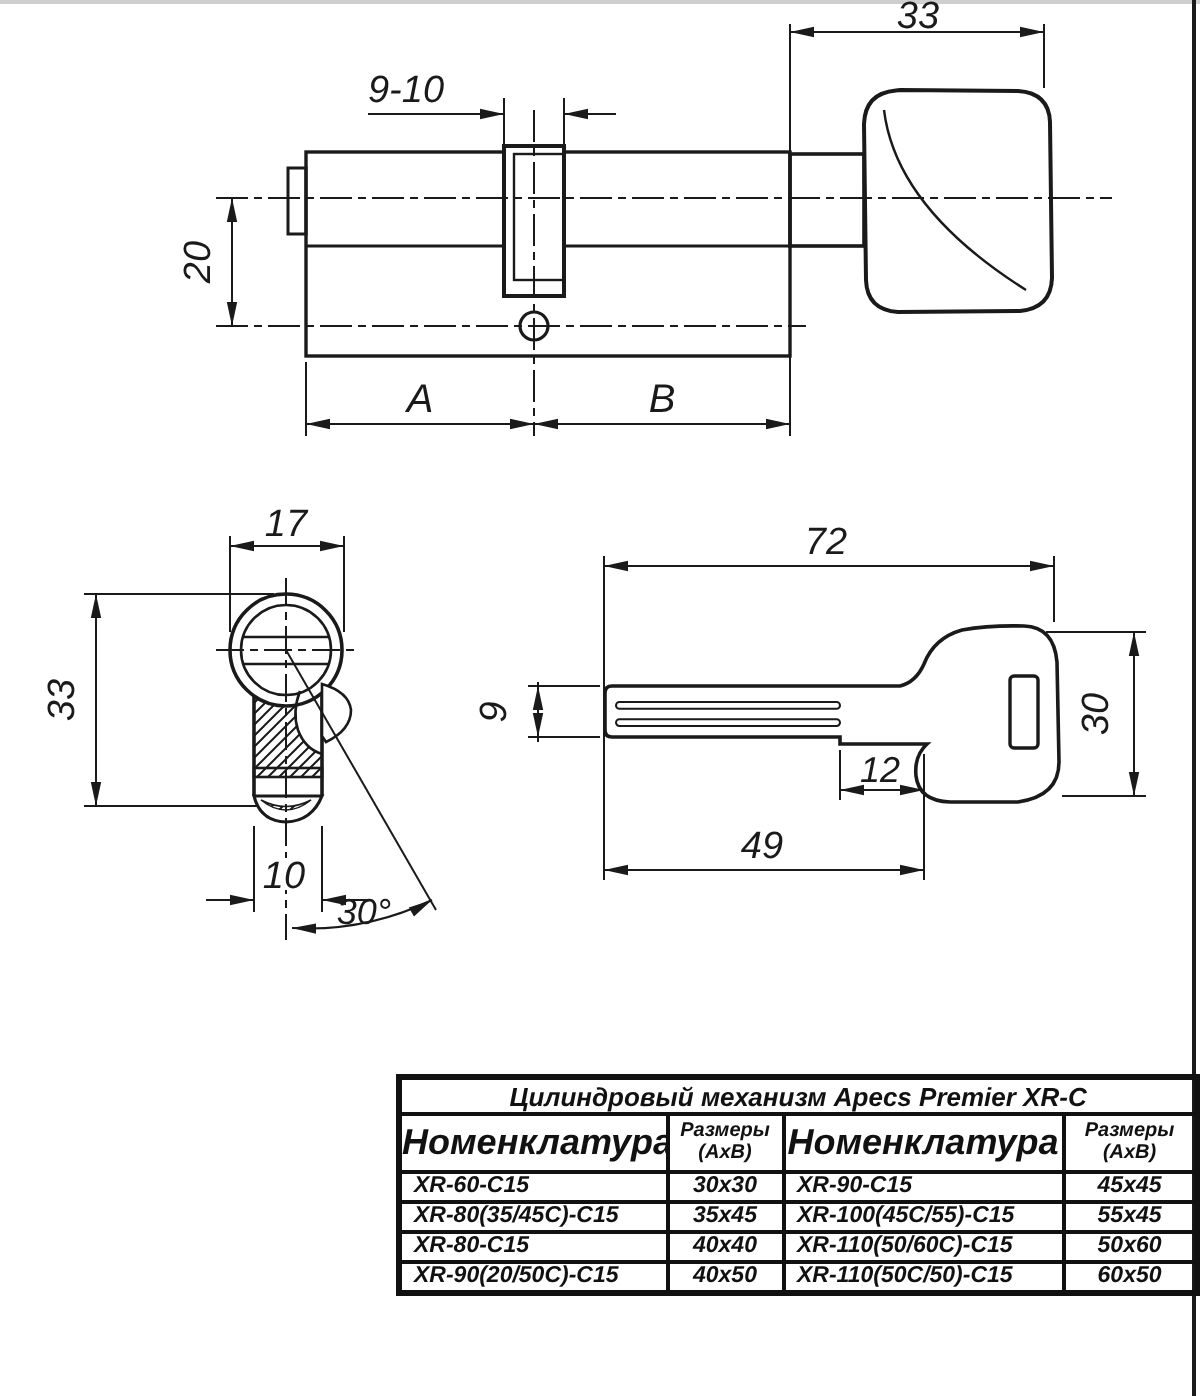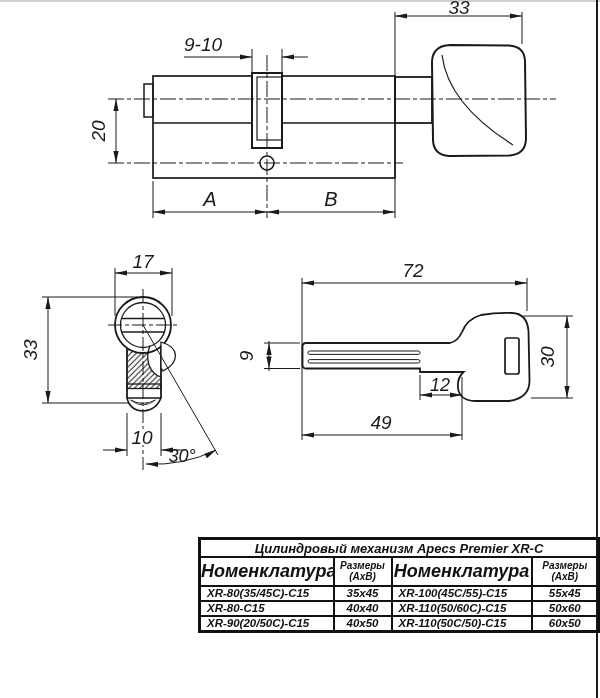--- a/index.html
+++ b/index.html
@@ -255,20 +255,26 @@
         <div class="head-size">Размеры</div>
         <div class="head-size">(АхВ)</div>
       </td>
       <td class="head-nom">Номенклатура</td>
       <td>
         <div class="head-size">Размеры</div>
         <div class="head-size">(АхВ)</div>
       </td>
     </tr>
     <tr class="data-row">
+      <td>XR-60-C15</td>
+      <td>30x30</td>
+      <td>XR-90-C15</td>
+      <td>45x45</td>
+    </tr>
+    <tr class="data-row">
       <td>XR-80(35/45C)-C15</td>
       <td>35x45</td>
       <td>XR-100(45C/55)-C15</td>
       <td>55x45</td>
     </tr>
     <tr class="data-row">
       <td>XR-80-C15</td>
       <td>40x40</td>
       <td>XR-110(50/60C)-C15</td>
       <td>50x60</td>

